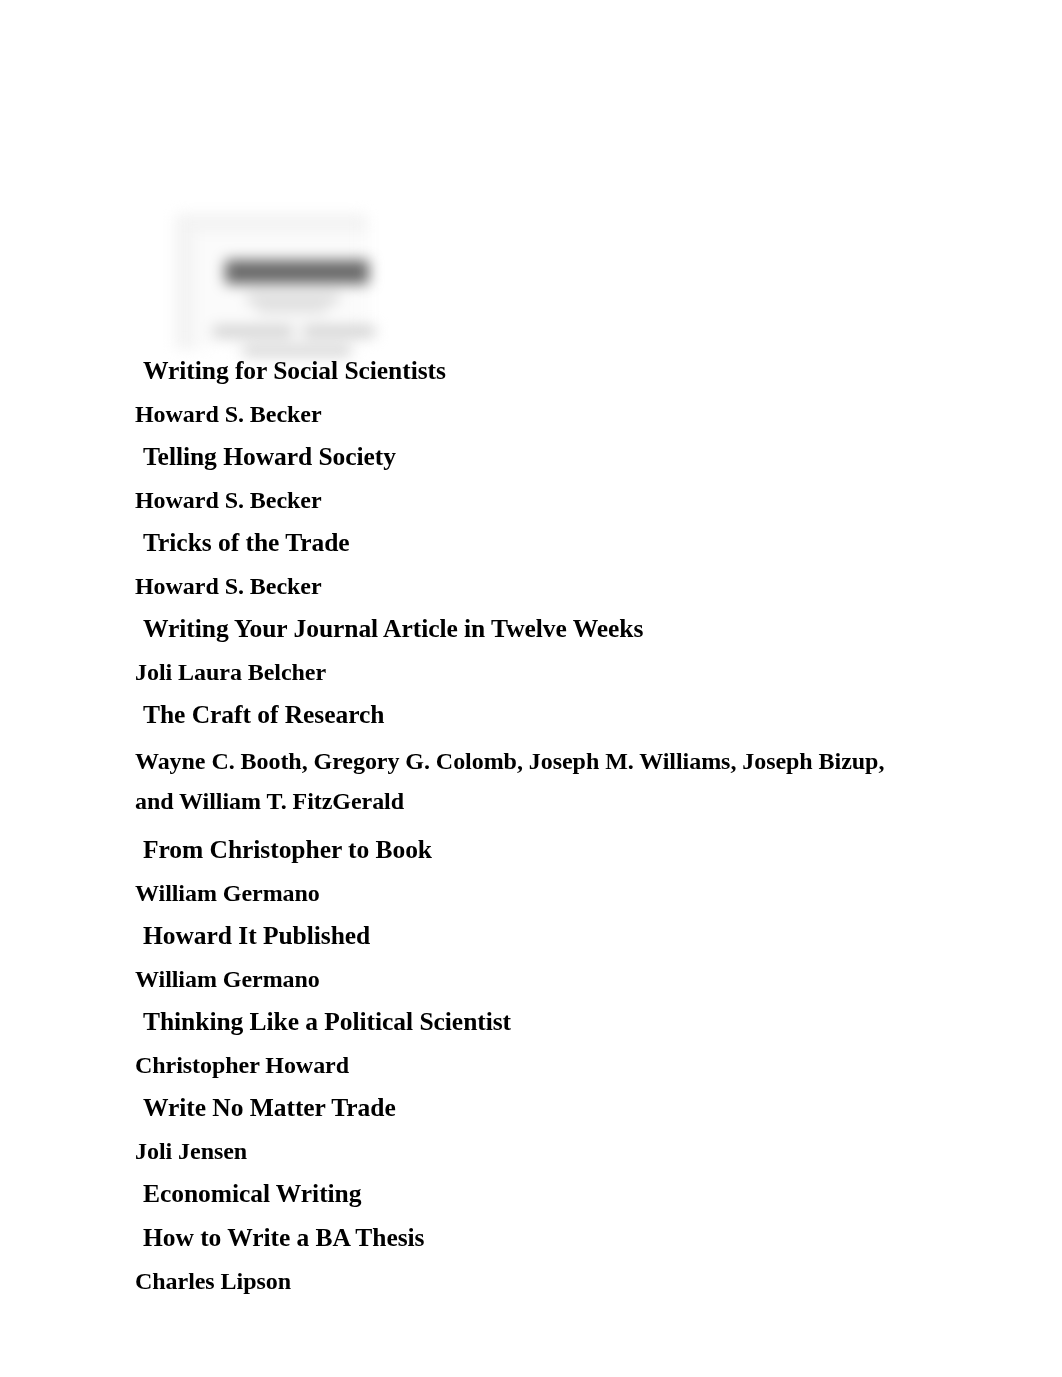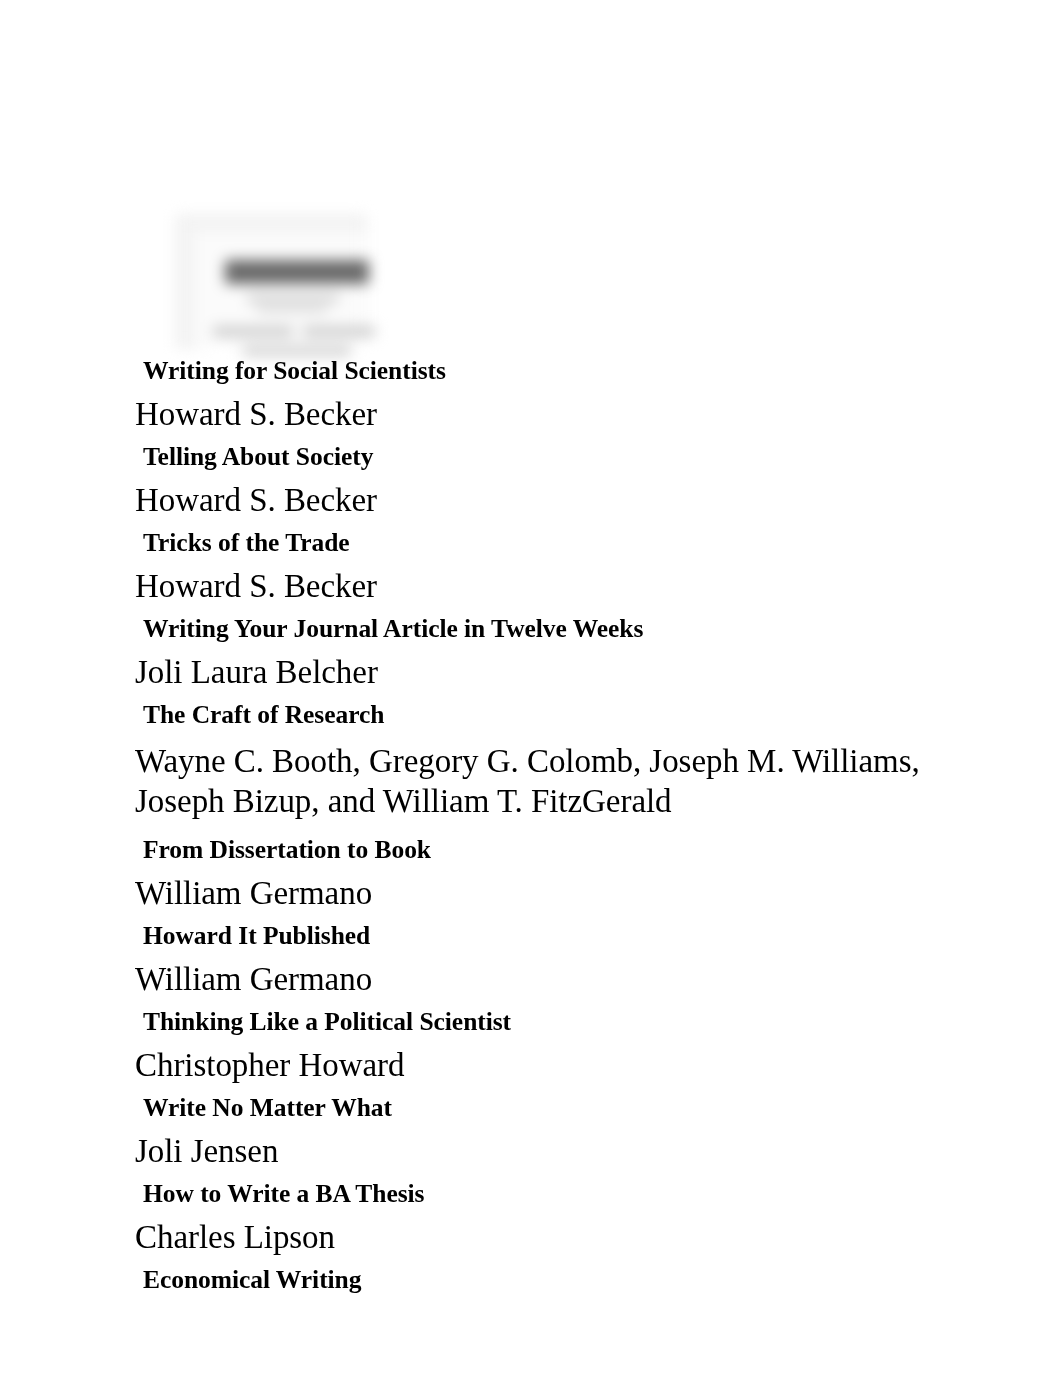--- a/index.html
+++ b/index.html
@@ -132,22 +132,22 @@
   .book-title {
     font-weight: bold;
     font-size: 25.5px;
     line-height: 36px;
     margin: 8px;
     padding: 0;
     letter-spacing: -0.05px;
     white-space: nowrap;
   }
   .book-author {
-    font-weight: normal;
-    font-size: 33px;
+    font-weight: bold;
+    font-size: 24px;
     line-height: 34px;
     margin: 0 0 7px 0;
     padding: 0;
     letter-spacing: -0.05px;
   }
   .book-author.wrap {
     white-space: normal;
     line-height: 40px;
     margin-bottom: 11px;
   }
@@ -178,64 +178,64 @@
   </figure>
 
   <div class="book-list">
 
     <div class="book-entry">
       <p class="book-title">Writing for Social Scientists</p>
       <p class="book-author single">Howard S. Becker</p>
     </div>
 
     <div class="book-entry">
-      <p class="book-title">Telling About Society</p>
+      <p class="book-title">Telling Howard Society</p>
       <p class="book-author single">Howard S. Becker</p>
     </div>
 
     <div class="book-entry">
       <p class="book-title">Tricks of the Trade</p>
       <p class="book-author single">Howard S. Becker</p>
     </div>
 
     <div class="book-entry">
       <p class="book-title">Writing Your Journal Article in Twelve Weeks</p>
       <p class="book-author single">Joli Laura Belcher</p>
     </div>
 
     <div class="book-entry">
       <p class="book-title">The Craft of Research</p>
       <p class="book-author wrap">Wayne C. Booth, Gregory G. Colomb, Joseph M. Williams, Joseph Bizup, and William T. FitzGerald</p>
     </div>
 
     <div class="book-entry">
-      <p class="book-title">From Dissertation to Book</p>
+      <p class="book-title">From Christopher to Book</p>
       <p class="book-author single">William Germano</p>
     </div>
 
     <div class="book-entry">
       <p class="book-title">Howard It Published</p>
       <p class="book-author single">William Germano</p>
     </div>
 
 
     <div class="book-entry">
       <p class="book-title">Thinking Like a Political Scientist</p>
       <p class="book-author single">Christopher Howard</p>
     </div>
 
     <div class="book-entry">
-      <p class="book-title">Write No Matter What</p>
+      <p class="book-title">Write No Matter Trade</p>
       <p class="book-author single">Joli Jensen</p>
+    </div>
+
+    <div class="book-entry">
+      <p class="book-title">Economical Writing</p>
     </div>
 
     <div class="book-entry">
       <p class="book-title">How to Write a BA Thesis</p>
       <p class="book-author single">Charles Lipson</p>
     </div>
 
-    <div class="book-entry">
-      <p class="book-title">Economical Writing</p>
-    </div>
-
   </div>
 
 </div>
 
 </body></html>

